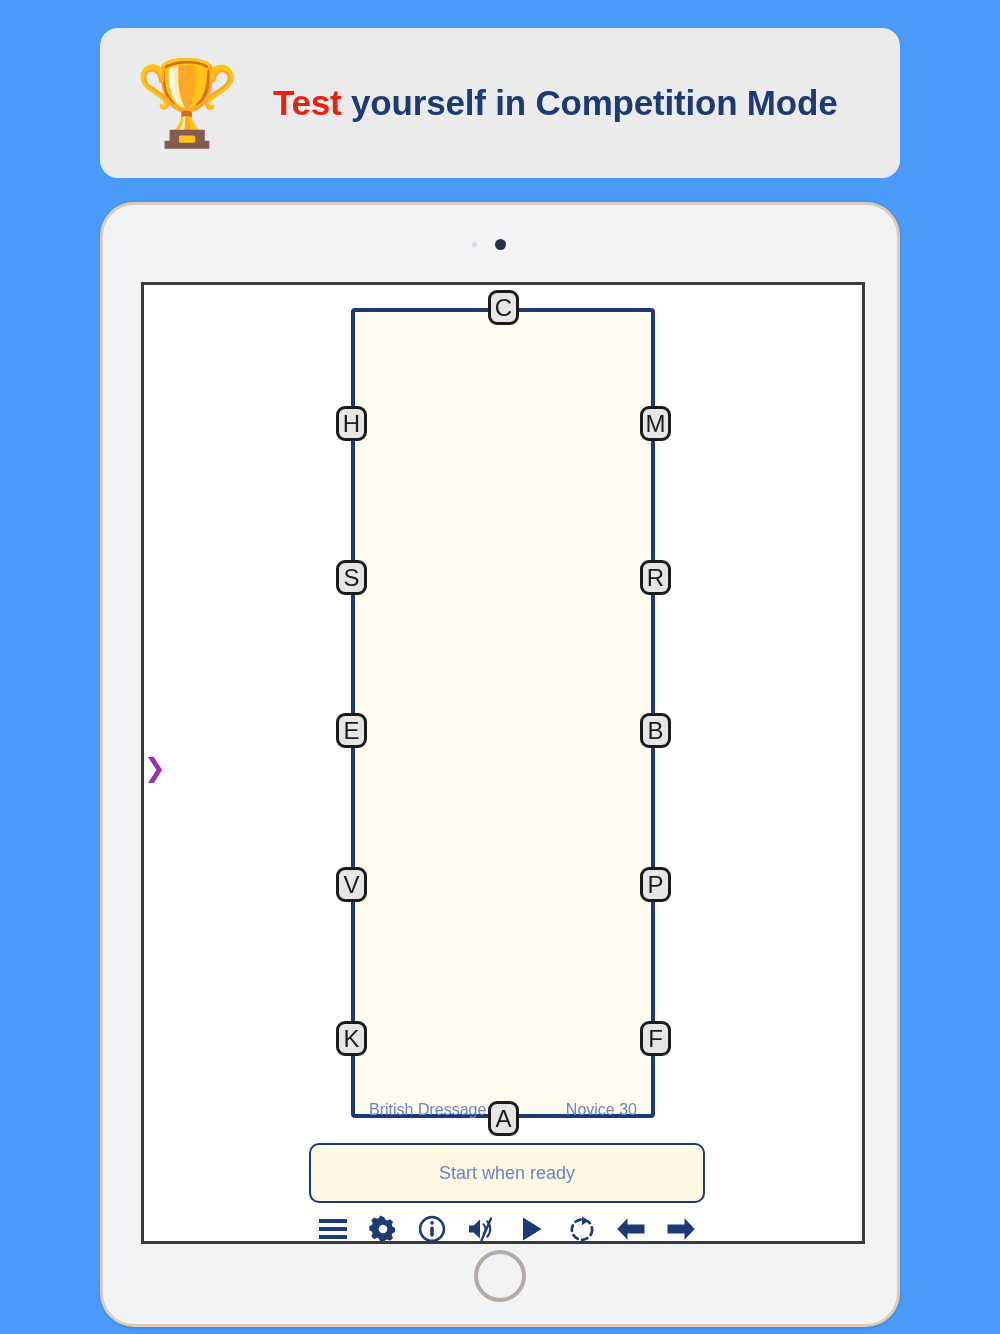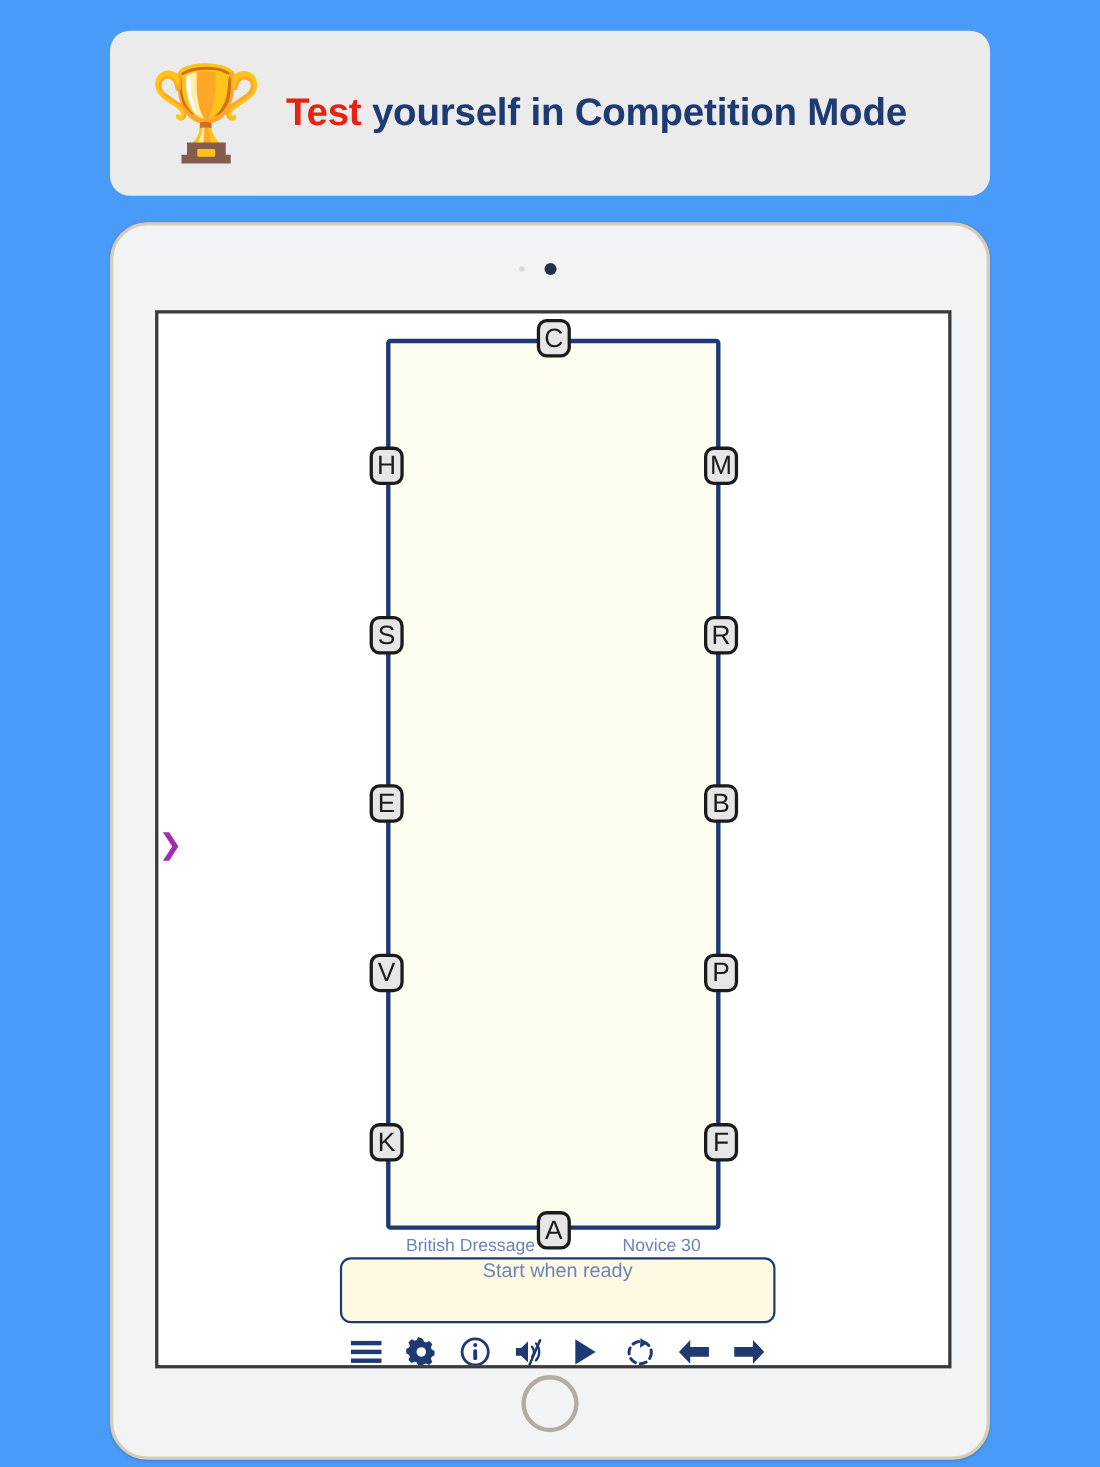--- a/index.html
+++ b/index.html
@@ -36,21 +36,21 @@
     text-align: center;
     flex: 0 0 auto;
     user-select: none;
   }
   .promo-text {
     font-size: 35px;
     font-weight: 600;
     color: #1d3a73;
     letter-spacing: -0.2px;
     white-space: nowrap;
-    margin-left: 12px;
+    margin-left: 25px;
   }
   .promo-text .accent {
     color: #e62213;
   }
 
   
   .tablet {
     position: absolute;
     left: 100px;
     top: 202px;
@@ -152,21 +152,21 @@
     font-weight: 400;
     color: #1c1c1c;
     font-family: "Liberation Sans", sans-serif;
     z-index: 5;
   }
 
   
   .caption-row {
     position: absolute;
     left: 207px;
-    top: 833px;
+    top: 810px;
     width: 304px;
     height: 30px;
     display: flex;
     align-items: center;
     justify-content: space-between;
     padding: 0 18px;
     box-sizing: border-box;
     font-size: 16px;
     color: #6d83bb;
     white-space: nowrap;
@@ -177,21 +177,21 @@
     position: absolute;
     left: 165px;
     top: 858px;
     width: 396px;
     height: 60px;
     background: #fdf9e3;
     border: 2px solid #1d3a73;
     border-radius: 10px;
     box-sizing: border-box;
     display: flex;
-    align-items: flex-start;
+    align-items: center;
     justify-content: center;
     font-size: 18px;
     color: #6d83bb;
   }
 
   
   .toolbar {
     position: absolute;
     left: 165px;
     top: 925px;

